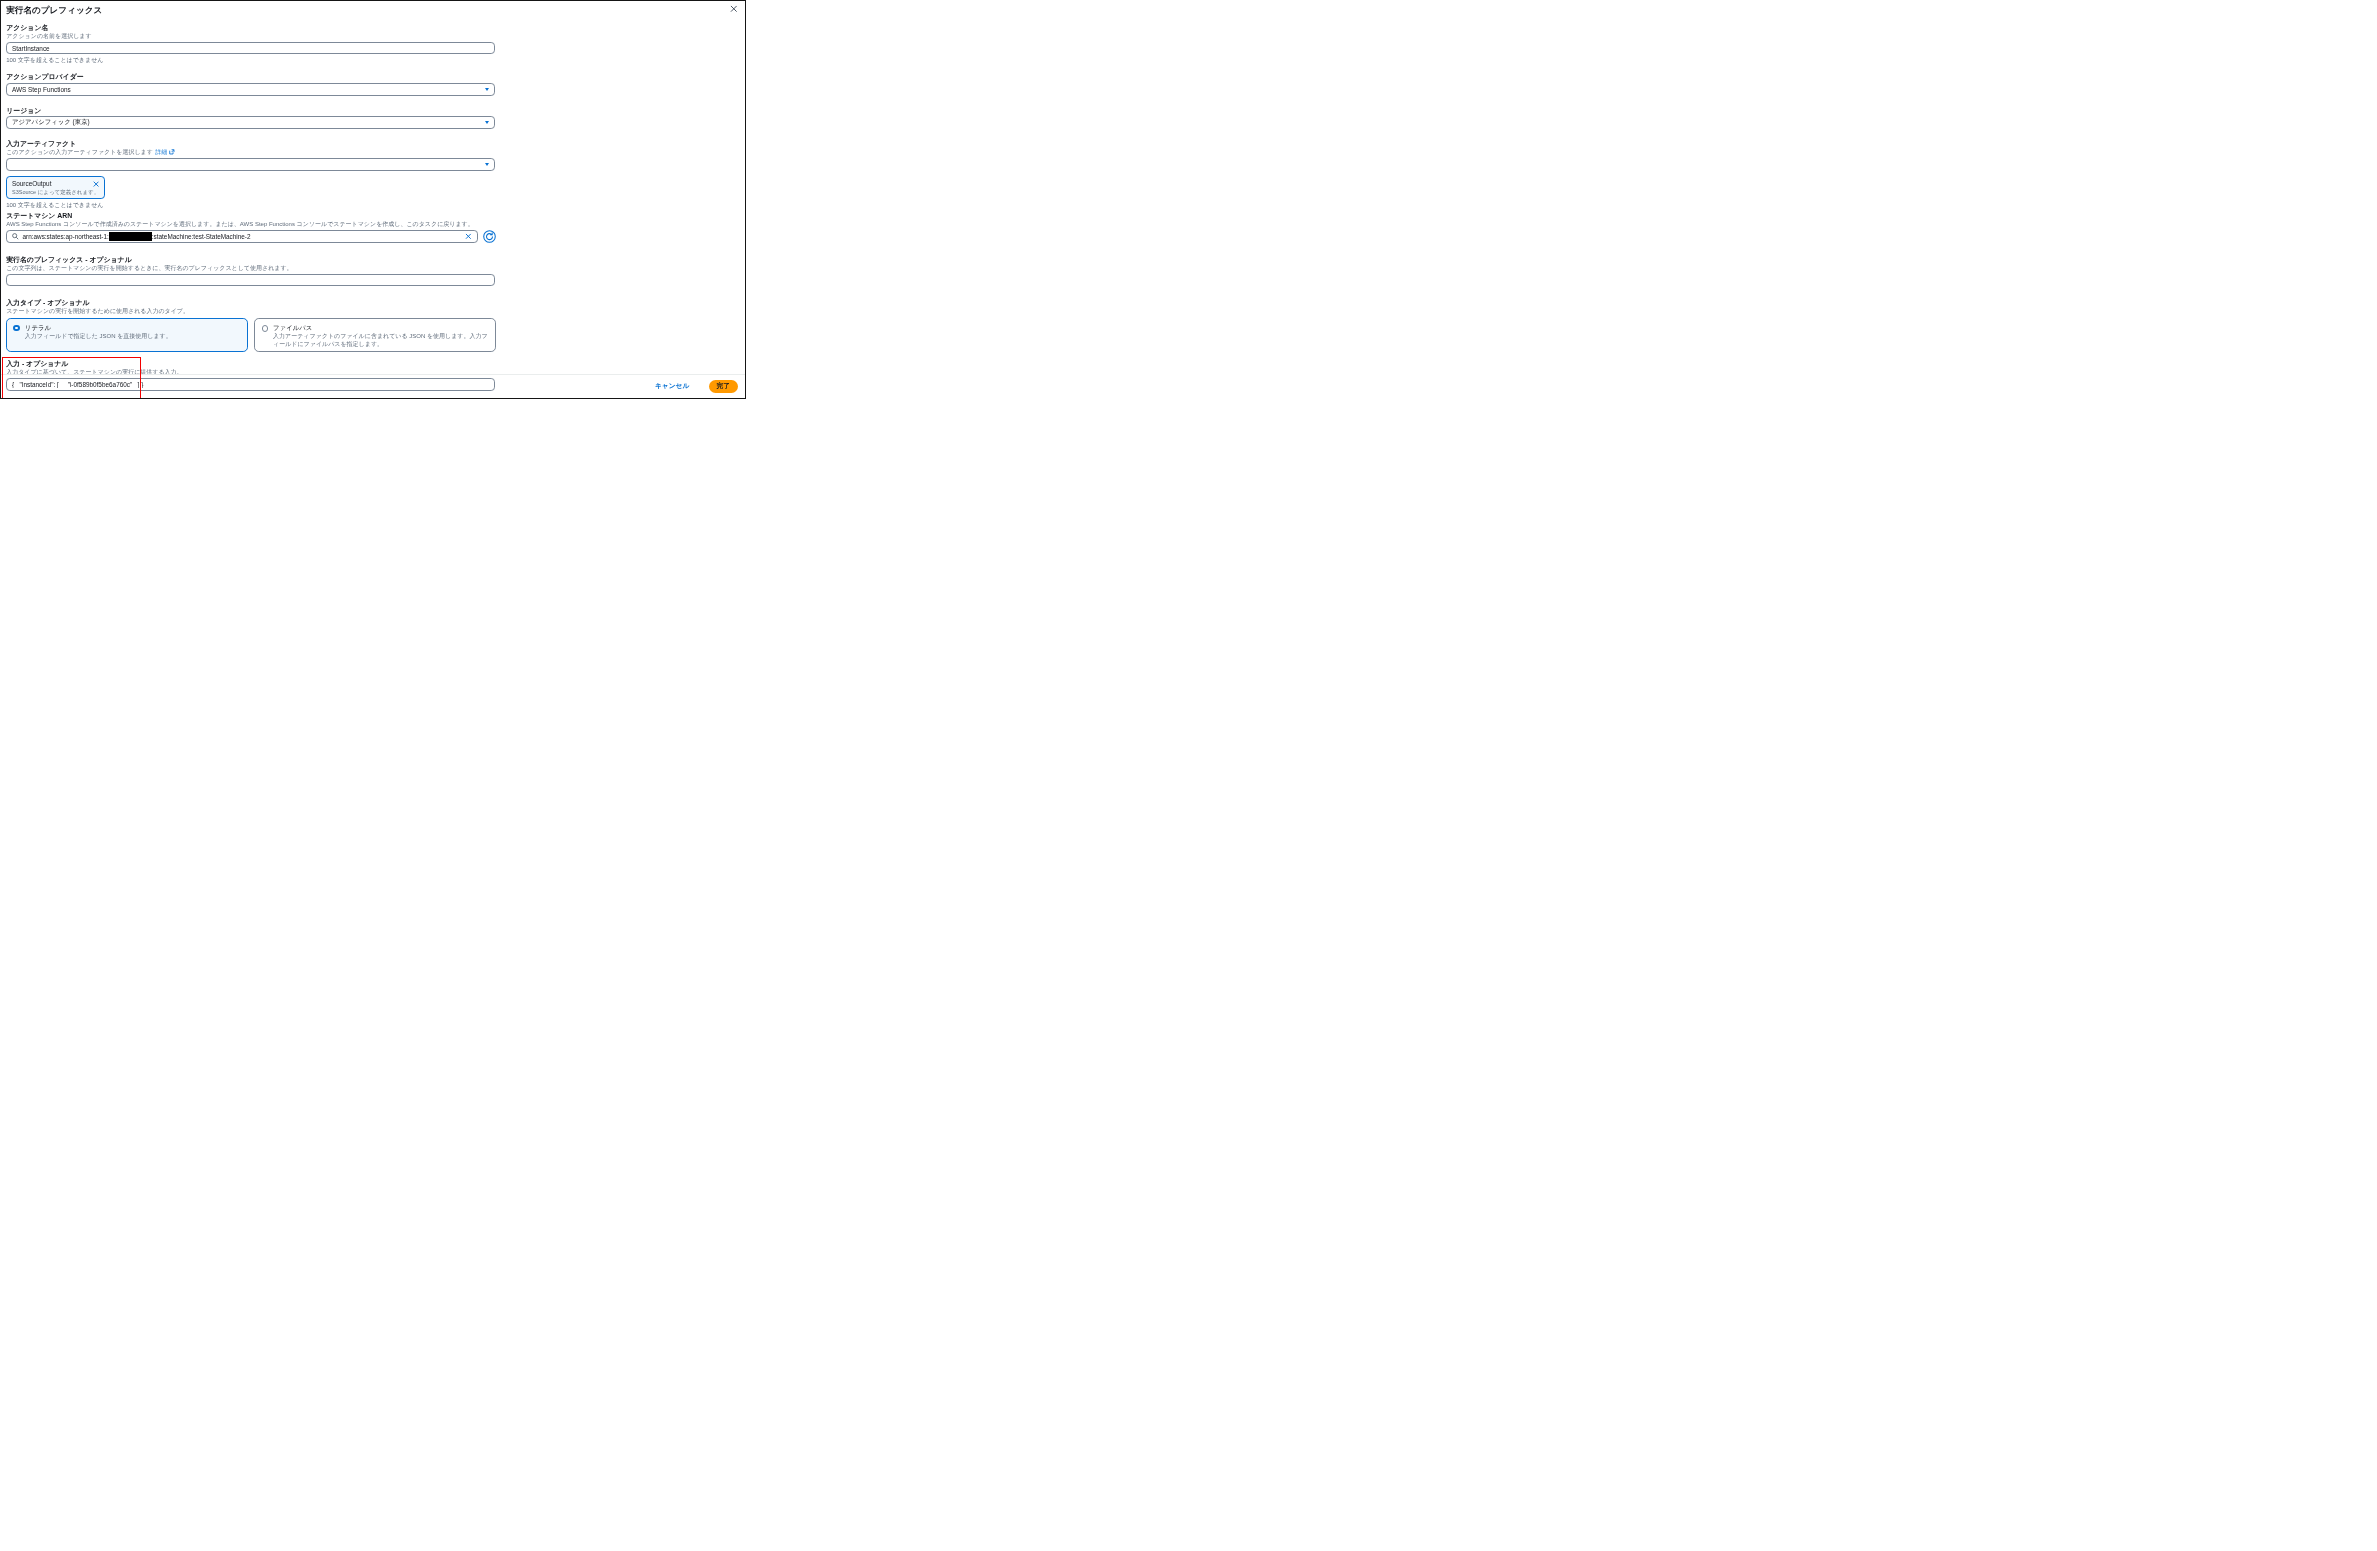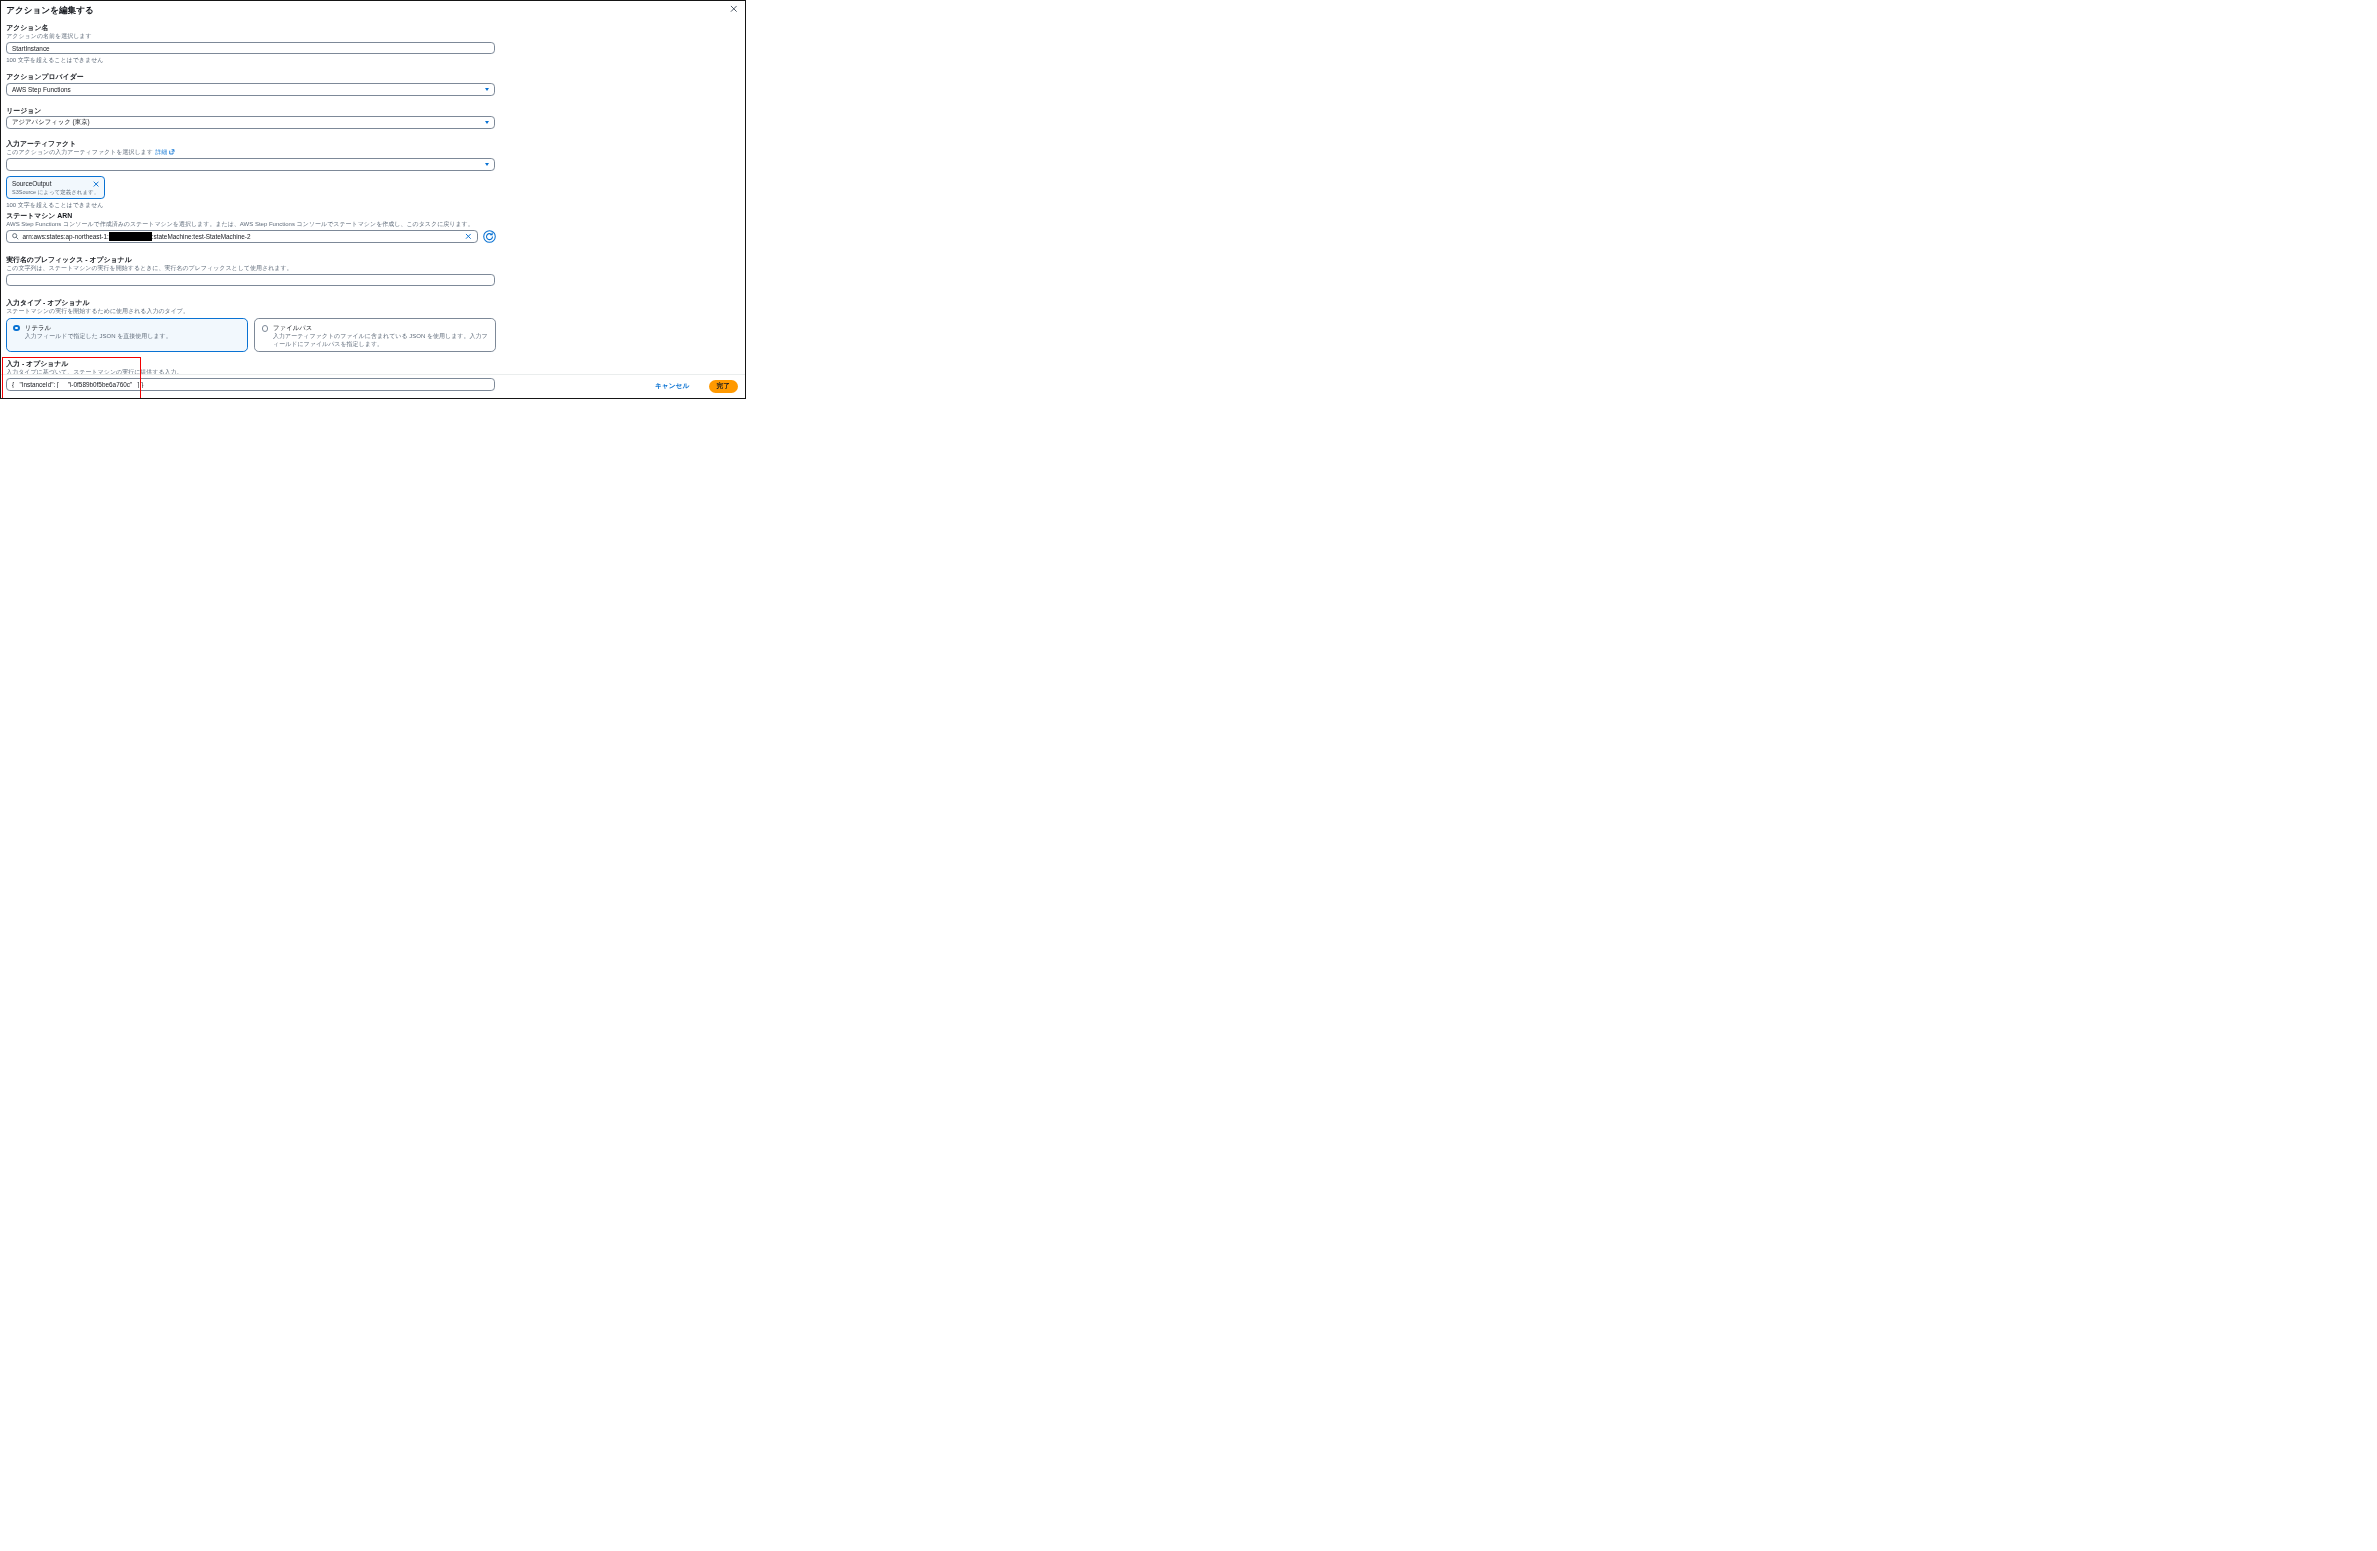--- a/index.html
+++ b/index.html
@@ -68,21 +68,21 @@
   }
   .btn-link { color:#0972d3; font-weight:700; font-size:6.7px; cursor:pointer; background:none; border:none; font-family:inherit; }
   .btn-primary { background:#ff9900; border:none; border-radius:8px; height:13.3px; padding:0 8px; font-weight:700; font-size:6.7px; color:#16191f; cursor:pointer; font-family:inherit; display:flex; align-items:center; }
 </style>
 </head>
 <body>
 
 <div class="screen">
   <div class="content">
 
-    <h1 class="dlg-title">アクションを編集する</h1>
+    <h1 class="dlg-title">実行名のプレフィックス</h1>
     <div class="close-btn">
       <span>
         <svg width="7.6" height="7.6" viewBox="0 0 16 16">
             <path d="M2 2 L14 14 M14 2 L2 14" stroke="#414d5c" stroke-width="2" fill="none"></path>
           </svg>
       </span>
     </div>
 
     <div class="g1">
       <div class="field-label">アクション名</div>

